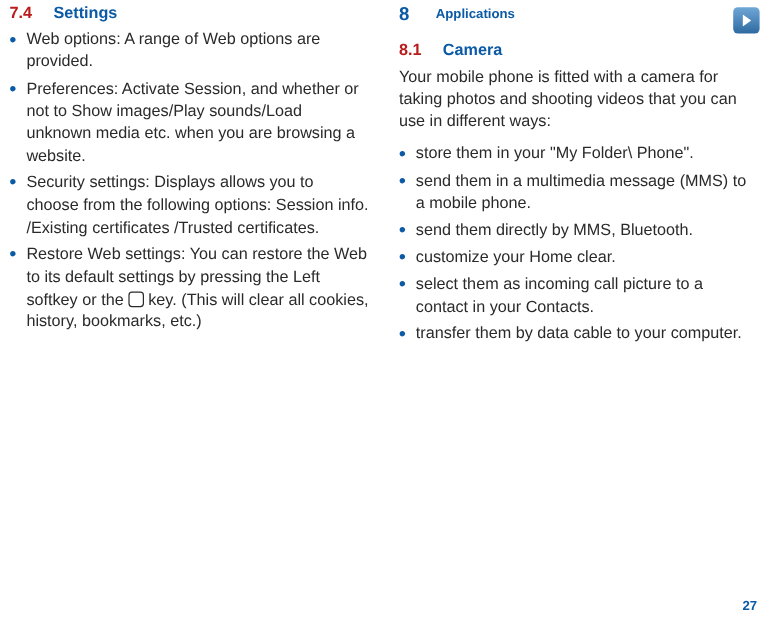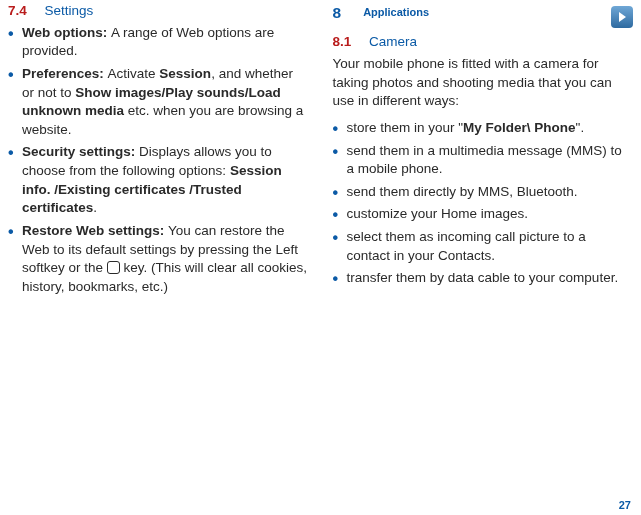--- a/index.html
+++ b/index.html
@@ -28,21 +28,21 @@
     color: #b91c1c;
     font-weight: 700;
   }
   .sec-num-major {
     color: #0b5aa6;
     font-weight: 700;
     font-size: 15.5px;
   }
   .sec-title-minor {
     color: #0b5aa6;
-    font-weight: 400;
+    font-weight: 700;
     margin-left: 14px;
   }
   .sec-title-major {
     color: #0b5aa6;
     font-weight: 700;
     font-size: 11px;
     margin-left: 22px;
   }
   .heading {
     margin-bottom: 3px;
@@ -65,21 +65,21 @@
   ul.blist > li::before {
     content: "•";
     position: absolute;
     left: 0;
     top: 0;
     color: #0b5aa6;
     font-weight: 700;
     font-size: 16px;
     line-height: 1.2;
   }
-  b.strong { font-weight: 700; color:#2a2a2a;}
+  b.strong { font-weight: 400; color:#2a2a2a;}
   .page-number {
     position: absolute;
     right: 10px;
     bottom: 4px;
     color: #0b5aa6;
     font-weight: 700;
     font-size: 11px;
   }
   .key-icon {
     display: inline-block;
@@ -148,34 +148,34 @@
     <div class="heading-major">
       <span class="sec-num-major">8</span>
       <span class="sec-title-major">Applications</span>
     </div>
 
     <div class="heading">
       <span class="sec-num-minor">8.1</span>
       <span class="sec-title-minor">Camera</span>
     </div>
 
-    <p class="para">Your mobile phone is fitted with a camera for taking photos and shooting media that you can use in different ways:</p>
+    <p class="para">Your mobile phone is fitted with a camera for taking photos and shooting videos that you can use in different ways:</p>
 
     <ul class="blist">
       <li>
         <span>store them in your "</span><b class="strong">My Folder\ Phone</b><span>".</span>
       </li>
       <li>
         <span>send them in a multimedia message (MMS) to a mobile phone.</span>
       </li>
       <li>
         <span>send them directly by MMS, Bluetooth.</span>
       </li>
       <li>
-        <span>customize your Home images.</span>
+        <span>customize your Home clear.</span>
       </li>
       <li>
         <span>select them as incoming call picture to a contact in your Contacts.</span>
       </li>
       <li>
         <span>transfer them by data cable to your computer.</span>
       </li>
     </ul>
   </div>
 

